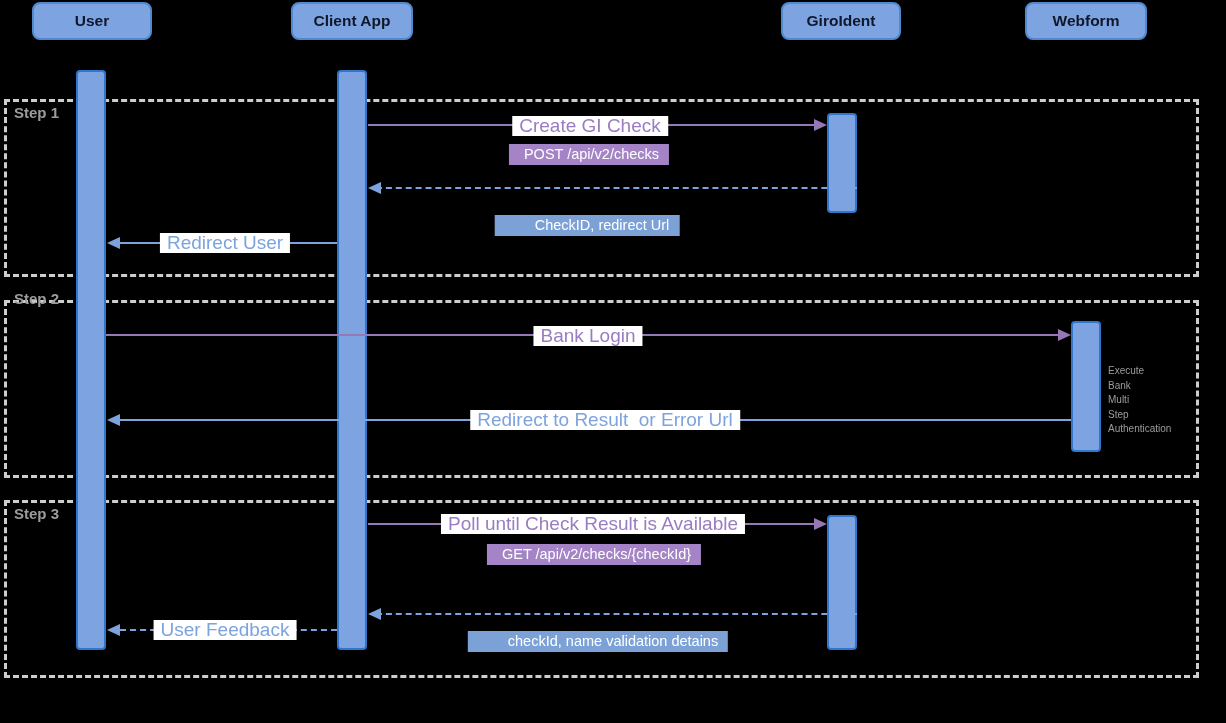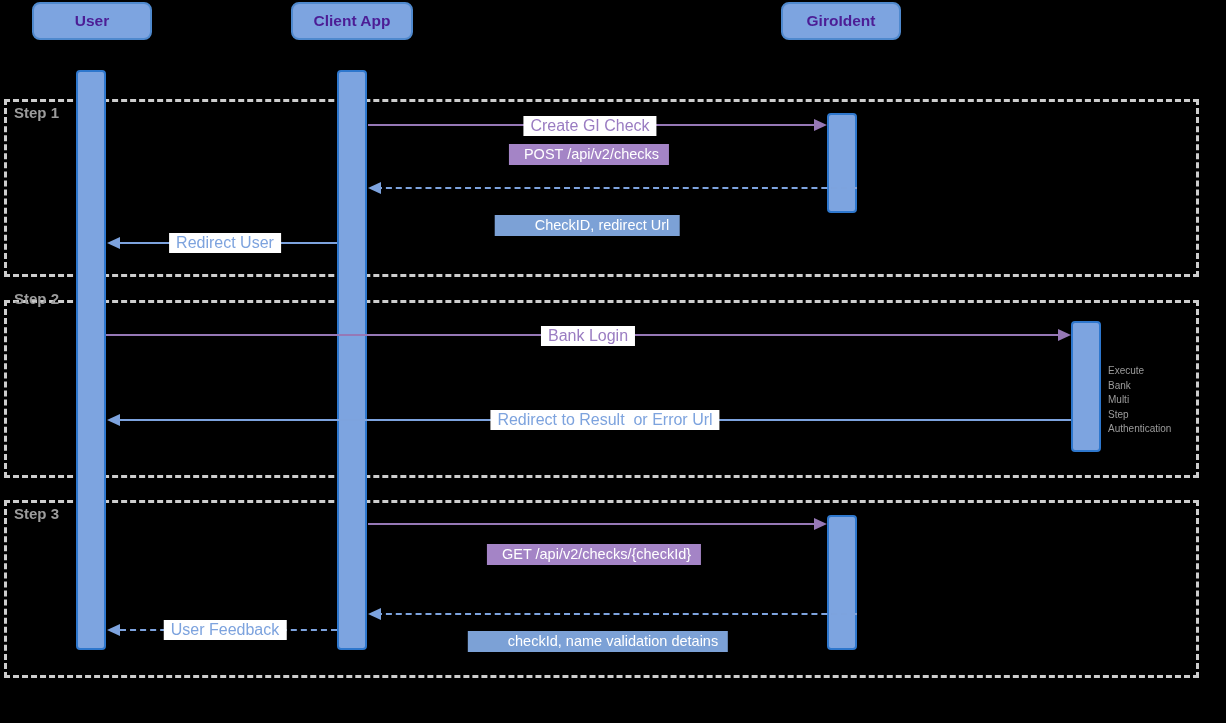--- a/index.html
+++ b/index.html
@@ -5,21 +5,21 @@
   html,body{margin:0;padding:0;background:#000;}
   #stage{
     position:relative;width:1226px;height:723px;background:#000;overflow:hidden;
     font-family:"Liberation Sans",sans-serif;
   }
   
   .actor{
     position:absolute;top:2px;height:38px;box-sizing:border-box;
     background:#7da4e0;border:2px solid #4f89ce;border-radius:8px;
     display:flex;align-items:center;justify-content:center;
-    color:#4c1d95;font-weight:bold;font-size:15.5px;z-index:5;
+    color:#0f172a;font-weight:bold;font-size:15.5px;z-index:5;
   }
   
   .bar{
     position:absolute;width:30px;box-sizing:border-box;
     background:#7da4e0;border:2px solid #2e77cd;border-radius:4px;z-index:3;
   }
   
   .frame{
     position:absolute;left:4px;width:1195px;height:178px;box-sizing:border-box;
     border:3px dashed #cdcdcd;z-index:1;
@@ -33,21 +33,21 @@
   .solid-purple{border-top:2.5px solid #9678b6;}
   .solid-blue{border-top:2px solid #7da3de;}
   .dash-blue{border-top:2.5px dashed #7da3de;}
   
   .ah{position:absolute;width:0;height:0;z-index:4;}
   .ah-right-purple{border-top:6.5px solid transparent;border-bottom:6.5px solid transparent;border-left:13px solid #9678b6;}
   .ah-left-blue{border-top:6.5px solid transparent;border-bottom:6.5px solid transparent;border-right:13px solid #7da3de;}
   
   .msg-label{
     position:absolute;transform:translateX(-50%);
-    background:#ffffff;padding:0 7px;font-size:16px;line-height:20px;
+    background:#ffffff;padding:0 7px;font-size:19px;line-height:20px;
     white-space:nowrap;z-index:6;
   }
   .msg-purple{color:#9a7cc2;}
   .msg-blue{color:#7da3de;}
   .pre-space{white-space:pre;}
   
   .badge{
     position:absolute;transform:translateX(-50%);
     padding:2px 10px;font-size:14.5px;line-height:17px;color:#ffffff;
     white-space:nowrap;z-index:6;
@@ -76,20 +76,21 @@
 
   <div class="bar" style="left:76px;top:70px;height:580px;"></div>
   <div class="bar" style="left:337px;top:70px;height:580px;"></div>
   <div class="bar" style="left:827px;top:113px;height:100px;"></div>
   <div class="bar" style="left:827px;top:515px;height:135px;"></div>
   <div class="bar" style="left:1071px;top:321px;height:131px;"></div>
 
   <div class="actor" style="left:32px;width:120px;">User</div>
   <div class="actor" style="left:291px;width:122px;">Client App</div>
   <div class="actor" style="left:781px;width:120px;">GiroIdent</div>
+  <div class="actor" style="left:1025px;width:122px;">Webform</div>
 
   <div class="line solid-purple" style="left:368px;top:124px;width:446px;"></div>
   <div class="ah ah-right-purple" style="left:814px;top:119px;"></div>
   <div class="msg-label msg-purple" style="left:590px;top:116px;">Create GI Check</div>
   <div class="badge badge-purple" style="left:589px;top:144px;">POST /api/v2/checks</div>
 
   <div class="line dash-blue" style="left:376px;top:187px;width:481px;"></div>
   <div class="ah ah-left-blue" style="left:368px;top:182px;"></div>
   <div class="badge badge-blue" style="left:587px;top:215px;">CheckID, redirect Url</div>
 
@@ -108,20 +109,21 @@
     <div>Step</div>
     <div>Authentication</div>
   </div>
 
   <div class="line solid-blue" style="left:114px;top:419px;width:957px;"></div>
   <div class="ah ah-left-blue" style="left:107px;top:414px;"></div>
   <div class="msg-label msg-blue pre-space" style="left:605px;top:410px;">Redirect to Result  or Error Url</div>
 
   <div class="line solid-purple" style="left:368px;top:523px;width:446px;"></div>
   <div class="ah ah-right-purple" style="left:814px;top:518px;"></div>
+  <div class="msg-label msg-purple" style="left:593px;top:514px;">Poll until Check Result is Available</div>
   <div class="badge badge-purple" style="left:594px;top:544px;">GET /api/v2/checks/{checkId}</div>
 
   <div class="line dash-blue" style="left:376px;top:613px;width:481px;"></div>
   <div class="ah ah-left-blue" style="left:368px;top:608px;"></div>
   <div class="badge badge-blue" style="left:598px;top:631px;">checkId, name validation detains</div>
 
   <div class="line dash-blue" style="left:120px;top:629px;width:217px;"></div>
   <div class="ah ah-left-blue" style="left:107px;top:624px;"></div>
   <div class="msg-label msg-blue" style="left:225px;top:620px;">User Feedback</div>
 

